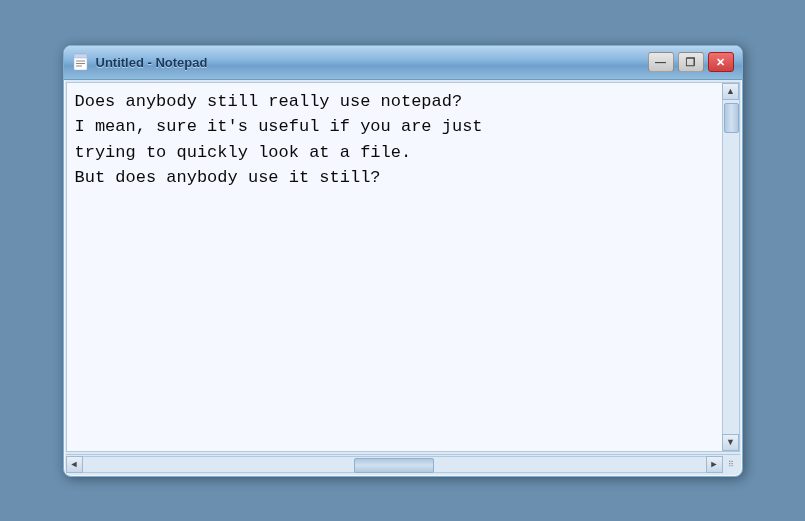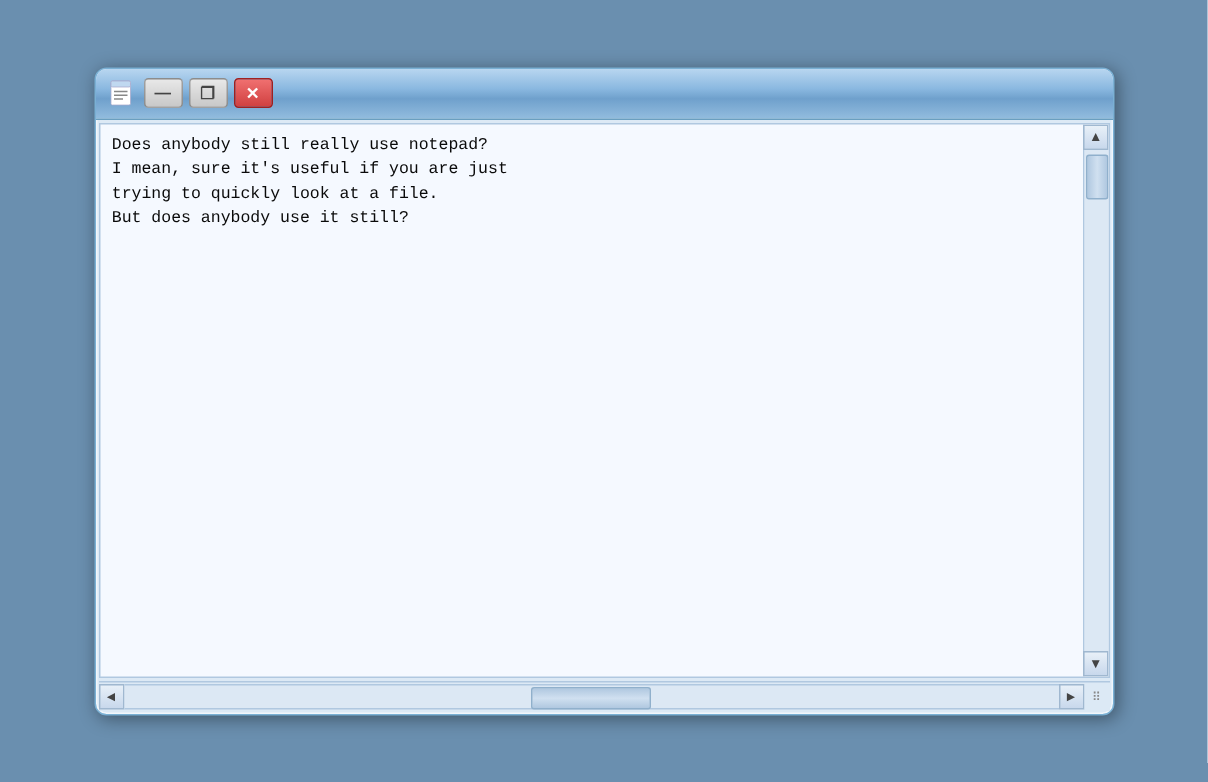--- a/index.html
+++ b/index.html
@@ -119,21 +119,21 @@
     }
 
     .notepad-text {
       width: 100%;
       height: 100%;
       background: transparent;
       border: none;
       outline: none;
       resize: none;
       font-family: 'Courier New', Courier, monospace;
-      font-size: 11px;
+      font-size: 17px;
       color: #0a0a0a;
       padding: 6px 8px;
       line-height: 1.5;
       overflow-x: hidden;
       overflow-y: hidden;
     }
 
     .scrollbar-vertical {
       width: 17px;
       background: #dce8f4;
@@ -253,20 +253,21 @@
 
   <div class="title-bar">
 
     <svg class="title-bar-icon" viewBox="0 0 18 18" xmlns="http://www.w3.org/2000/svg">
       <rect x="2" y="1" width="13" height="16" rx="1" fill="white" stroke="#aac" stroke-width="0.5"></rect>
       <rect x="2" y="1" width="13" height="4" rx="1" fill="#c0d8f0" stroke="#aac" stroke-width="0.5"></rect>
       <line x1="4" y1="8" x2="13" y2="8" stroke="#888" stroke-width="1"></line>
       <line x1="4" y1="10.5" x2="13" y2="10.5" stroke="#888" stroke-width="1"></line>
       <line x1="4" y1="13" x2="10" y2="13" stroke="#888" stroke-width="1"></line>
     </svg>
+    <span class="title-bar-text">Untitled - Notepad</span>
     <div class="title-bar-buttons">
       <div class="tb-btn tb-btn-min">—</div>
       <div class="tb-btn tb-btn-max">❐</div>
       <div class="tb-btn tb-btn-close">✕</div>
     </div>
   </div>
 
 
   <div class="content-area">
     <div class="textarea-wrapper">

